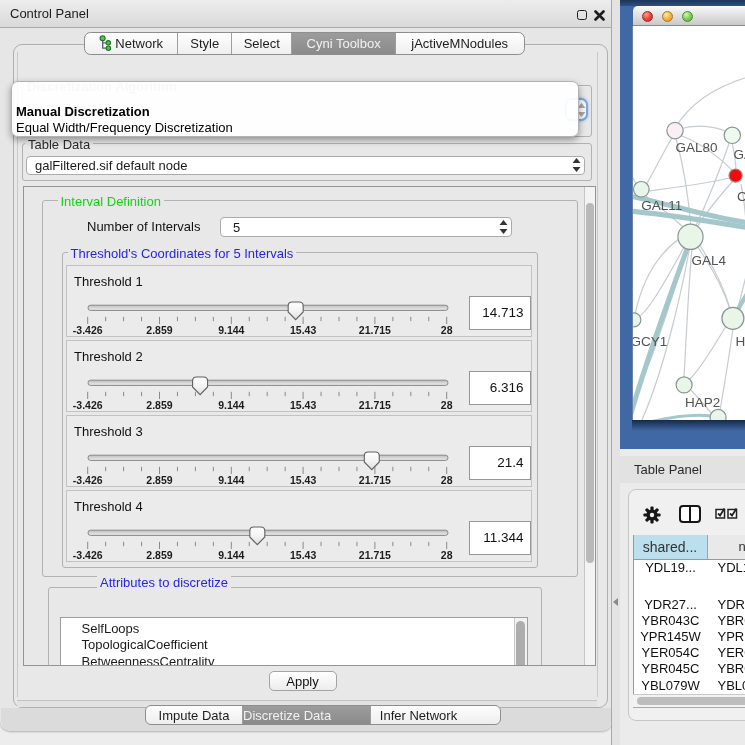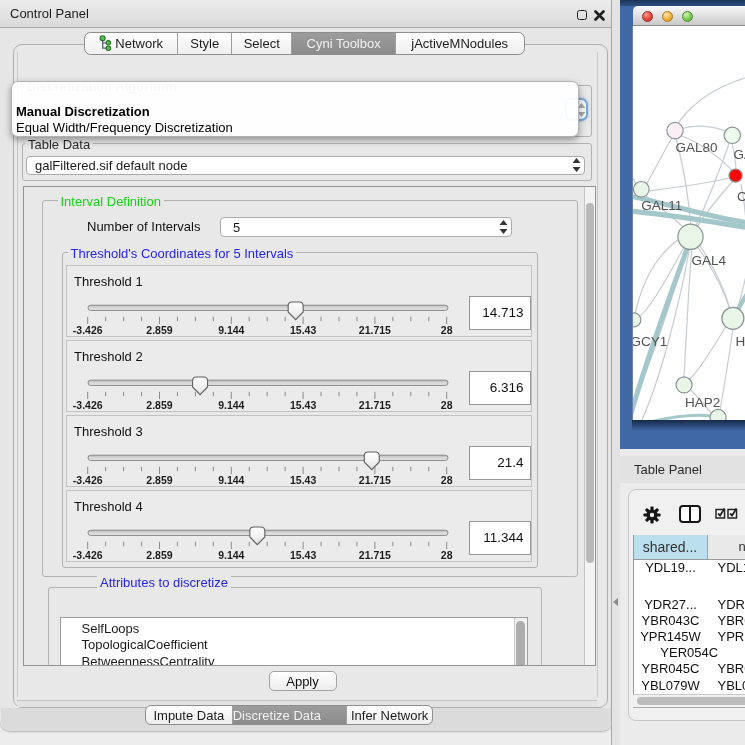--- a/index.html
+++ b/index.html
@@ -144,21 +144,21 @@
 <div class="gbox" style="left:23.799999999999997px;top:399.5px;width:494px;height:200px;"></div>
 <div class="gtitle" style="left:33.0px;top:388px;color:#2525E6;margin-left:40px;">Attributes to discretize</div>
 <div class="btitle" style="left:43.0px;top:429px;padding-left:44px;">Numerical Attributes</div>
 <div class="abs" style="left:35.5px;top:430.0px;width:468.5px;height:120px;background:#fff;border:1px solid #9E9E9E;overflow:hidden;">
 <div style="padding:3px 0 0 21px;font-size:13px;color:#1a1a1a;line-height:16.4px;">SelfLoops<br>TopologicalCoefficient<br>BetweennessCentrality<br>NeighborhoodConnectivity</div>
 <div class="abs" style="right:0;top:0;width:13px;height:100%;background:#F2F2F2;border-left:1px solid #C8C8C8;"></div>
 <div class="abs" style="right:2px;top:3px;width:9px;height:200px;background:#ADADAD;border-radius:4.5px;"></div>
 </div>
 </div>
 <div class="abs" style="left:268.5px;top:670.5px;width:68px;height:20px;border:1px solid #A3A3A3;border-radius:5px;background:linear-gradient(#FFFFFF,#ECECEC);font-size:13px;color:#111;text-align:center;line-height:19px;">Apply</div>
-<div class="abs" style="left:145px;top:704.5px;width:288px;height:20.5px;border:1px solid #8E8E8E;border-radius:6px;overflow:hidden;display:flex;background:linear-gradient(#FDFDFD,#EEEEEE);">
+<div class="abs" style="left:145px;top:704.5px;width:356px;height:20.5px;border:1px solid #8E8E8E;border-radius:6px;overflow:hidden;display:flex;background:linear-gradient(#FDFDFD,#EEEEEE);">
 <div style="width:96px;height:100%;font-size:13px;line-height:20px;text-align:center;color:#1c1c1c;white-space:nowrap;">Impute Data</div>
 <div style="width:128px;height:100%;font-size:13px;line-height:20px;color:#1c1c1c;white-space:nowrap;border-left:1px solid #9E9E9E;background:linear-gradient(#9C9C9C,#8B8B8B);color:#F2F2F2;">Discretize Data</div>
 <div style="width:96px;height:100%;font-size:13px;line-height:20px;text-align:center;color:#1c1c1c;white-space:nowrap;border-left:1px solid #9E9E9E;">Infer Network</div>
 </div>
 <div class="abs" style="left:11px;top:80.5px;width:568px;height:56.5px;background:rgba(255,255,255,0.94);border:1px solid #B2B2B2;border-radius:7px;box-shadow:0 3px 7px rgba(0,0,0,0.38);">
 <div class="abs" style="left:4px;top:22.5px;font-size:13px;font-weight:bold;color:#000;">Manual Discretization</div>
 <div class="abs" style="left:4px;top:38px;font-size:13px;color:#000;">Equal Width/Frequency Discretization</div>
 </div>
 <div class="abs" style="left:611px;top:0;width:9px;height:745px;background:#E3E3E3;border-left:1px solid #A8A8A8;"></div>
 <div class="abs" style="left:612.5px;top:598px;width:0;height:0;border-right:5px solid #8A8A8A;border-top:4px solid transparent;border-bottom:4px solid transparent;"></div>
@@ -259,21 +259,21 @@
       <div style="flex:1;overflow:hidden;font-size:13px;color:#111;line-height:16.2px;padding-left:10px;white-space:nowrap;">YDR277C</div>
     </div>
 <div style="display:flex;height:16.2px;">
       <div style="flex:0 0 74px;font-size:13px;color:#111;text-align:center;line-height:16.2px;">YBR043C</div>
       <div style="flex:1;overflow:hidden;font-size:13px;color:#111;line-height:16.2px;padding-left:10px;white-space:nowrap;">YBR043C</div>
     </div>
 <div style="display:flex;height:16.2px;">
       <div style="flex:0 0 74px;font-size:13px;color:#111;text-align:center;line-height:16.2px;">YPR145W</div>
       <div style="flex:1;overflow:hidden;font-size:13px;color:#111;line-height:16.2px;padding-left:10px;white-space:nowrap;">YPR145W</div>
     </div>
-<div style="display:flex;height:16.2px;flex-direction:column;">
+<div style="display:flex;height:16.2px;">
       <div style="flex:0 0 74px;font-size:13px;color:#111;text-align:center;line-height:16.2px;">YER054C</div>
       <div style="flex:1;overflow:hidden;font-size:13px;color:#111;line-height:16.2px;padding-left:10px;white-space:nowrap;">YER054C</div>
     </div>
 <div style="display:flex;height:16.2px;">
       <div style="flex:0 0 74px;font-size:13px;color:#111;text-align:center;line-height:16.2px;">YBR045C</div>
       <div style="flex:1;overflow:hidden;font-size:13px;color:#111;line-height:16.2px;padding-left:10px;white-space:nowrap;">YBR045C</div>
     </div>
 <div style="display:flex;height:16.2px;">
       <div style="flex:0 0 74px;font-size:13px;color:#111;text-align:center;line-height:16.2px;">YBL079W</div>
       <div style="flex:1;overflow:hidden;font-size:13px;color:#111;line-height:16.2px;padding-left:10px;white-space:nowrap;">YBL079W</div>

